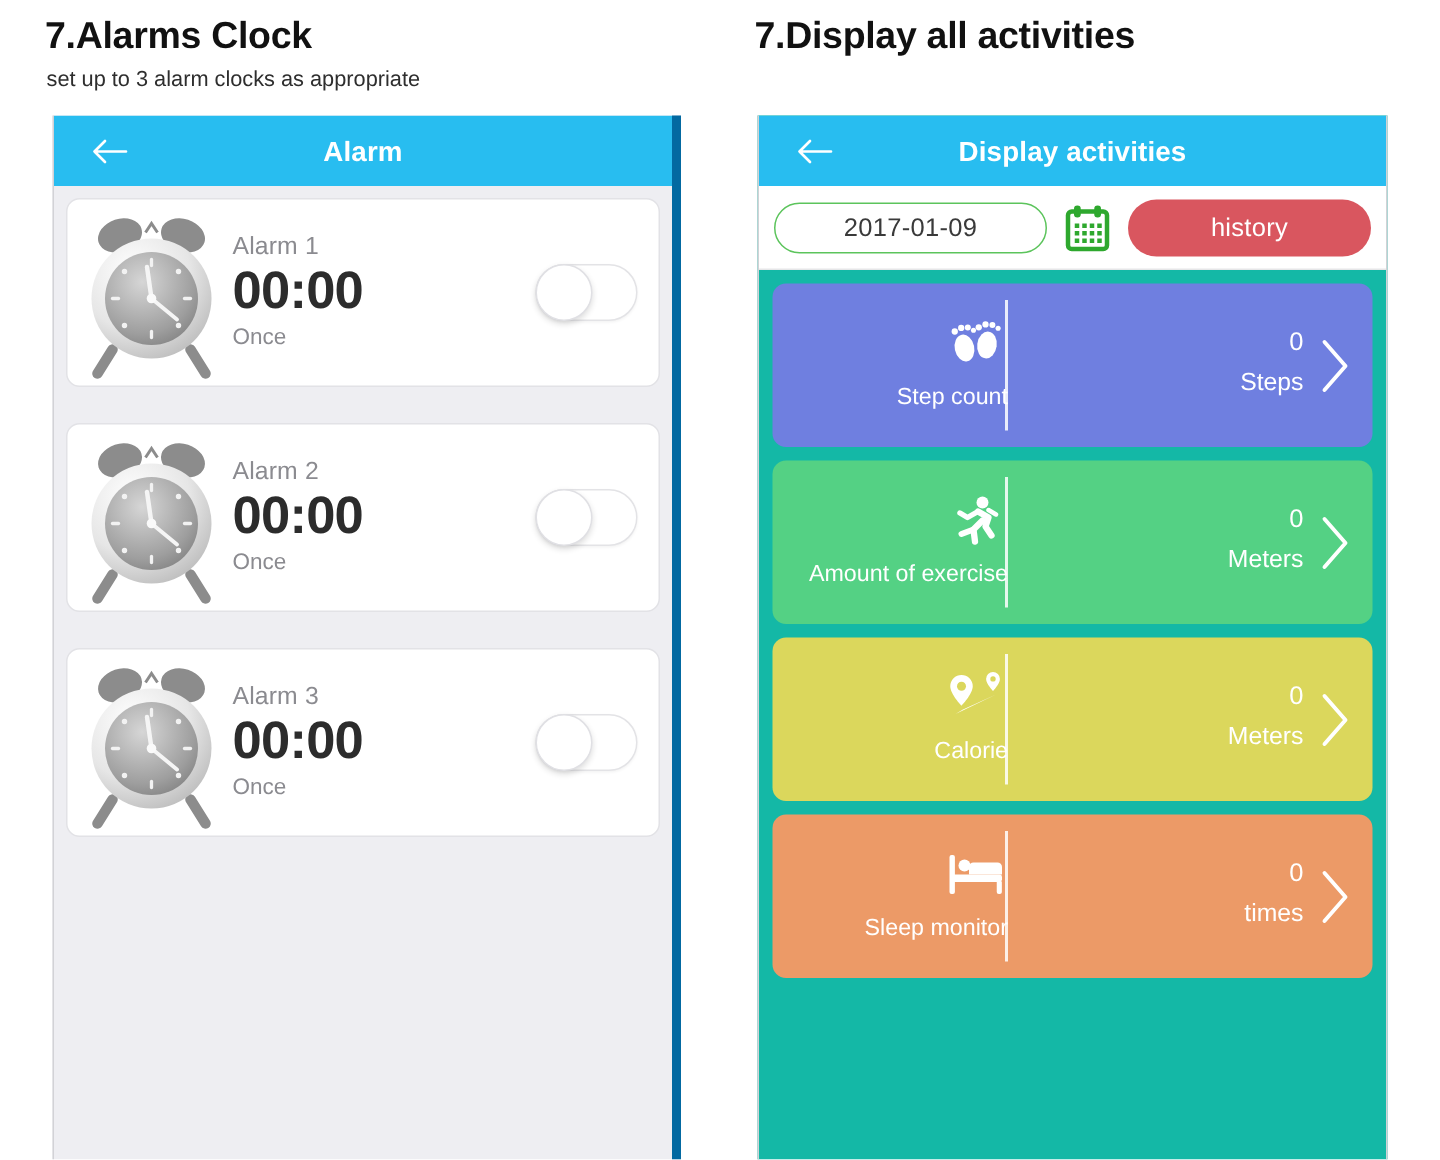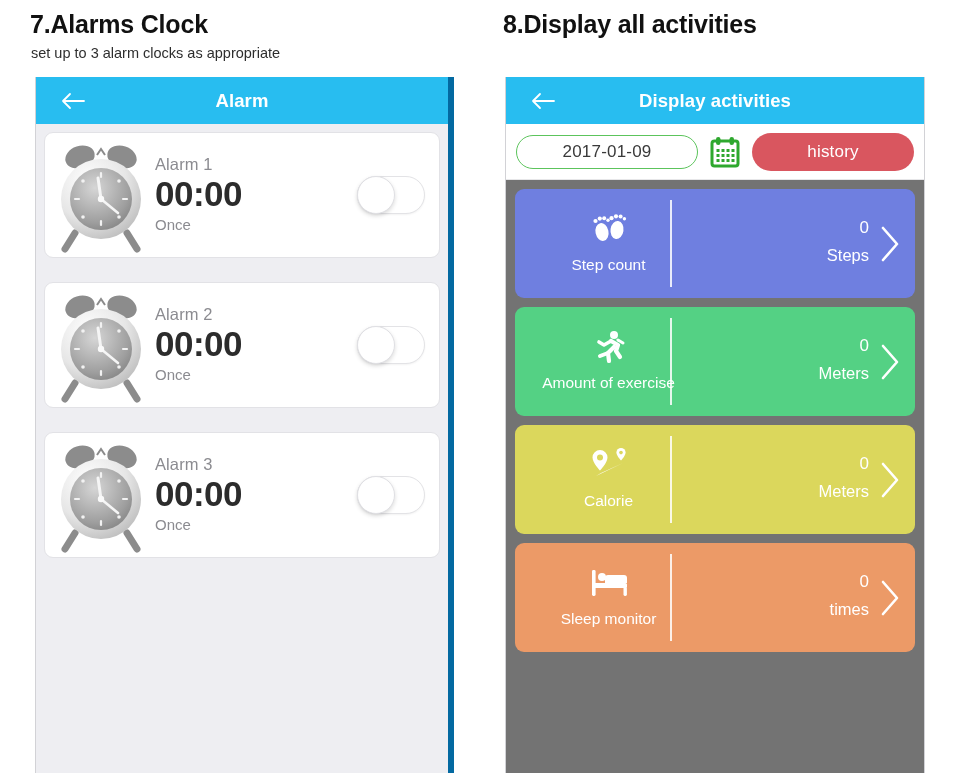--- a/index.html
+++ b/index.html
@@ -30,21 +30,21 @@
 
   
   .phone {
     position: absolute;
     overflow: hidden;
   }
   .phone.left  { left: 35px;  top: 77px; width: 419px; height: 696px;
                  background: #eeeef2;
                  border-left: 1px solid #d2d2d6; border-right: 6px solid #0369a1; }
   .phone.right { left: 505px; top: 77px; width: 420px; height: 696px;
-                 background: #737373;
+                 background: #14b8a6;
                  border-left: 1px solid #d2d2d6; border-right: 1px solid #d2d2d6; }
 
   .appbar {
     height: 47px;
     background: #28bdf0;
     display: flex;
     align-items: center;
     position: relative;
   }
   .appbar .back {
@@ -155,21 +155,21 @@
     display: flex;
     align-items: stretch;
     position: relative;
     overflow: hidden;
   }
   .act-left {
     width: 157px;
     flex: 0 0 157px;
     display: flex;
     flex-direction: column;
-    align-items: center;
+    align-items: flex-end;
     justify-content: center;
     padding-bottom: 4px;
     position: relative;
     padding-left: 30px;
   }
   .act-left::after {
     content: "";
     position: absolute;
     right: 0; top: 11px; bottom: 11px;
     width: 1.6px;
@@ -206,21 +206,21 @@
   }
 </style>
 </head>
 <body>
 
 <div class="page">
 
   <div class="sec-title" style="left:30px; top:10px;">7.Alarms Clock</div>
   <div class="sec-sub" style="left:31px; top:45px;">set up to 3 alarm clocks as appropriate</div>
 
-  <div class="sec-title" style="left:503px; top:10px;">8.Display all activities</div>
+  <div class="sec-title" style="left:503px; top:10px;">7.Display all activities</div>
 
   <div class="phone left">
 
     <div class="appbar">
       <span class="back">
         <svg viewBox="0 0 26 20" width="26" height="20">
           <path d="M24 10 H3 M10 3 L3 10 L10 17" fill="none" stroke="#ffffff" stroke-width="1.8" stroke-linecap="round" stroke-linejoin="round"></path>
         </svg>
       </span>
       <span class="title">Alarm</span>

